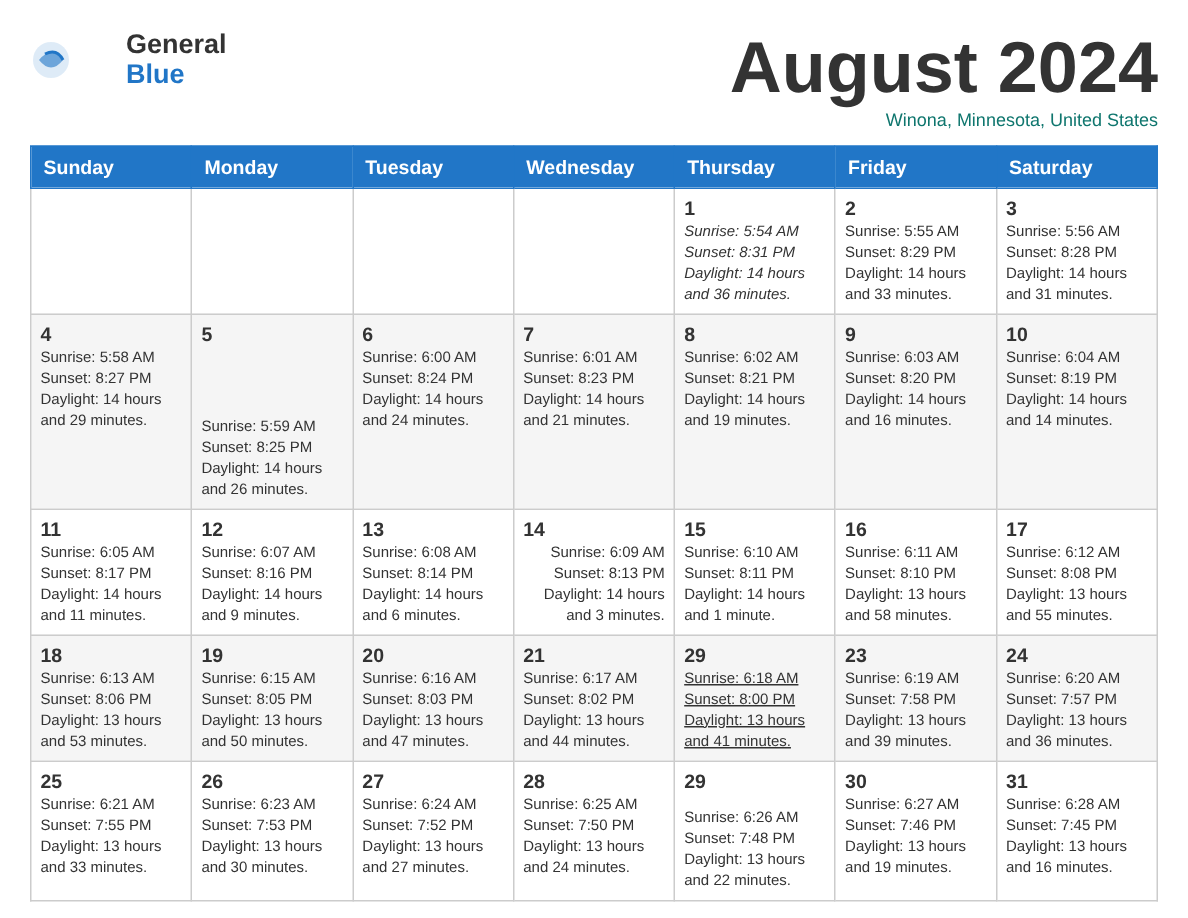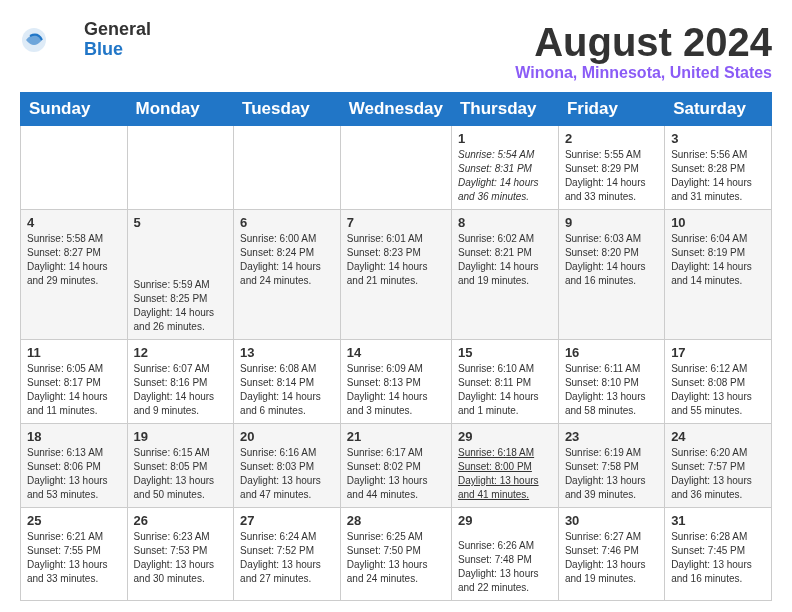--- a/index.html
+++ b/index.html
@@ -30,41 +30,40 @@
     .logo-blue { color: #2176c7; }
     .logo-icon {
       width: 28px;
       height: 28px;
       margin-right: 4px;
     }
     .title-block {
       text-align: right;
     }
     .calendar-title {
-      font-size: 40px;
+      font-size: 48px;
       font-weight: bold;
       color: #333;
       line-height: 1.1;
     }
     .calendar-subtitle {
-      font-size: 16px;
-      color: #8b5cf6;
-      font-weight: bold;
+      font-size: 12px;
+      color: #0f766e;
     }
     table {
       width: 100%;
       border-collapse: collapse;
       font-size: 11px;
     }
     thead tr th {
       background-color: #2176c7;
       color: #fff;
       text-align: left;
       padding: 6px 8px;
-      font-size: 17px;
+      font-size: 13px;
       font-weight: bold;
       border: 1px solid #2176c7;
     }
     tbody tr td {
       border: 1px solid #ccc;
       vertical-align: top;
       padding: 5px 6px;
       width: calc(100% / 7);
       min-height: 80px;
       height: 80px;
@@ -204,21 +203,21 @@
 Daylight: 14 hours and 9 minutes.</div>
         </td>
         <td>
           <div class="day-number">13</div>
           <div class="day-info" style="white-space: pre-line;">Sunrise: 6:08 AM
 Sunset: 8:14 PM
 Daylight: 14 hours and 6 minutes.</div>
         </td>
         <td>
           <div class="day-number">14</div>
-          <div class="day-info" style="white-space: pre-line;">Sunrise: 6:09 AM
+          <div class="day-info" style="white-space: pre-line; text-align: right;">Sunrise: 6:09 AM
 Sunset: 8:13 PM
 Daylight: 14 hours and 3 minutes.</div>
         </td>
         <td>
           <div class="day-number">15</div>
           <div class="day-info" style="white-space: pre-line;">Sunrise: 6:10 AM
 Sunset: 8:11 PM
 Daylight: 14 hours and 1 minute.</div>
         </td>
         <td>

